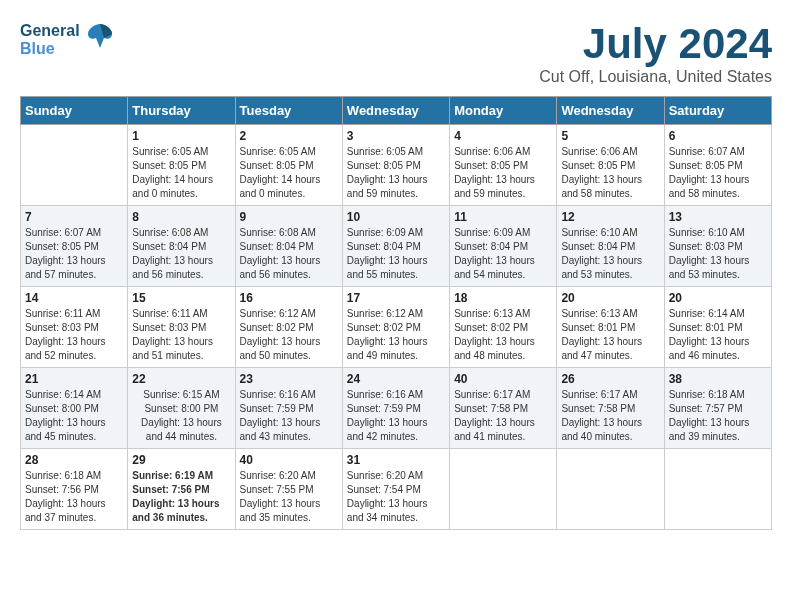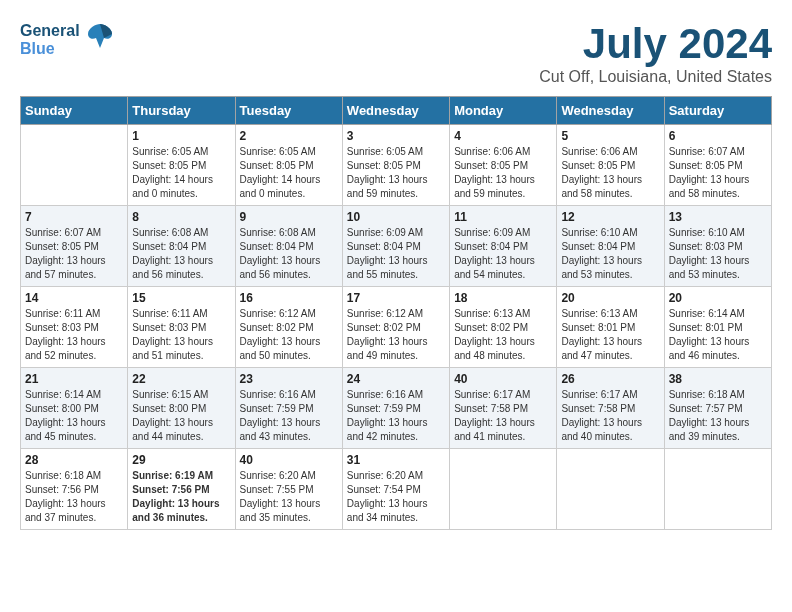--- a/index.html
+++ b/index.html
@@ -270,21 +270,21 @@
       <tr>
         <td>
           <span class="day-number">21</span>
           <div class="day-info" style="white-space: pre-line;">Sunrise: 6:14 AM
 Sunset: 8:00 PM
 Daylight: 13 hours
 and 45 minutes.</div>
         </td>
         <td>
           <span class="day-number">22</span>
-          <div class="day-info" style="white-space: pre-line;">Sunrise: 6:15 AM
+          <div class="day-info" style="white-space: pre-line; text-align: center;">Sunrise: 6:15 AM
 Sunset: 8:00 PM
 Daylight: 13 hours
 and 44 minutes.</div>
         </td>
         <td>
           <span class="day-number">23</span>
           <div class="day-info" style="white-space: pre-line;">Sunrise: 6:16 AM
 Sunset: 7:59 PM
 Daylight: 13 hours
 and 43 minutes.</div>

